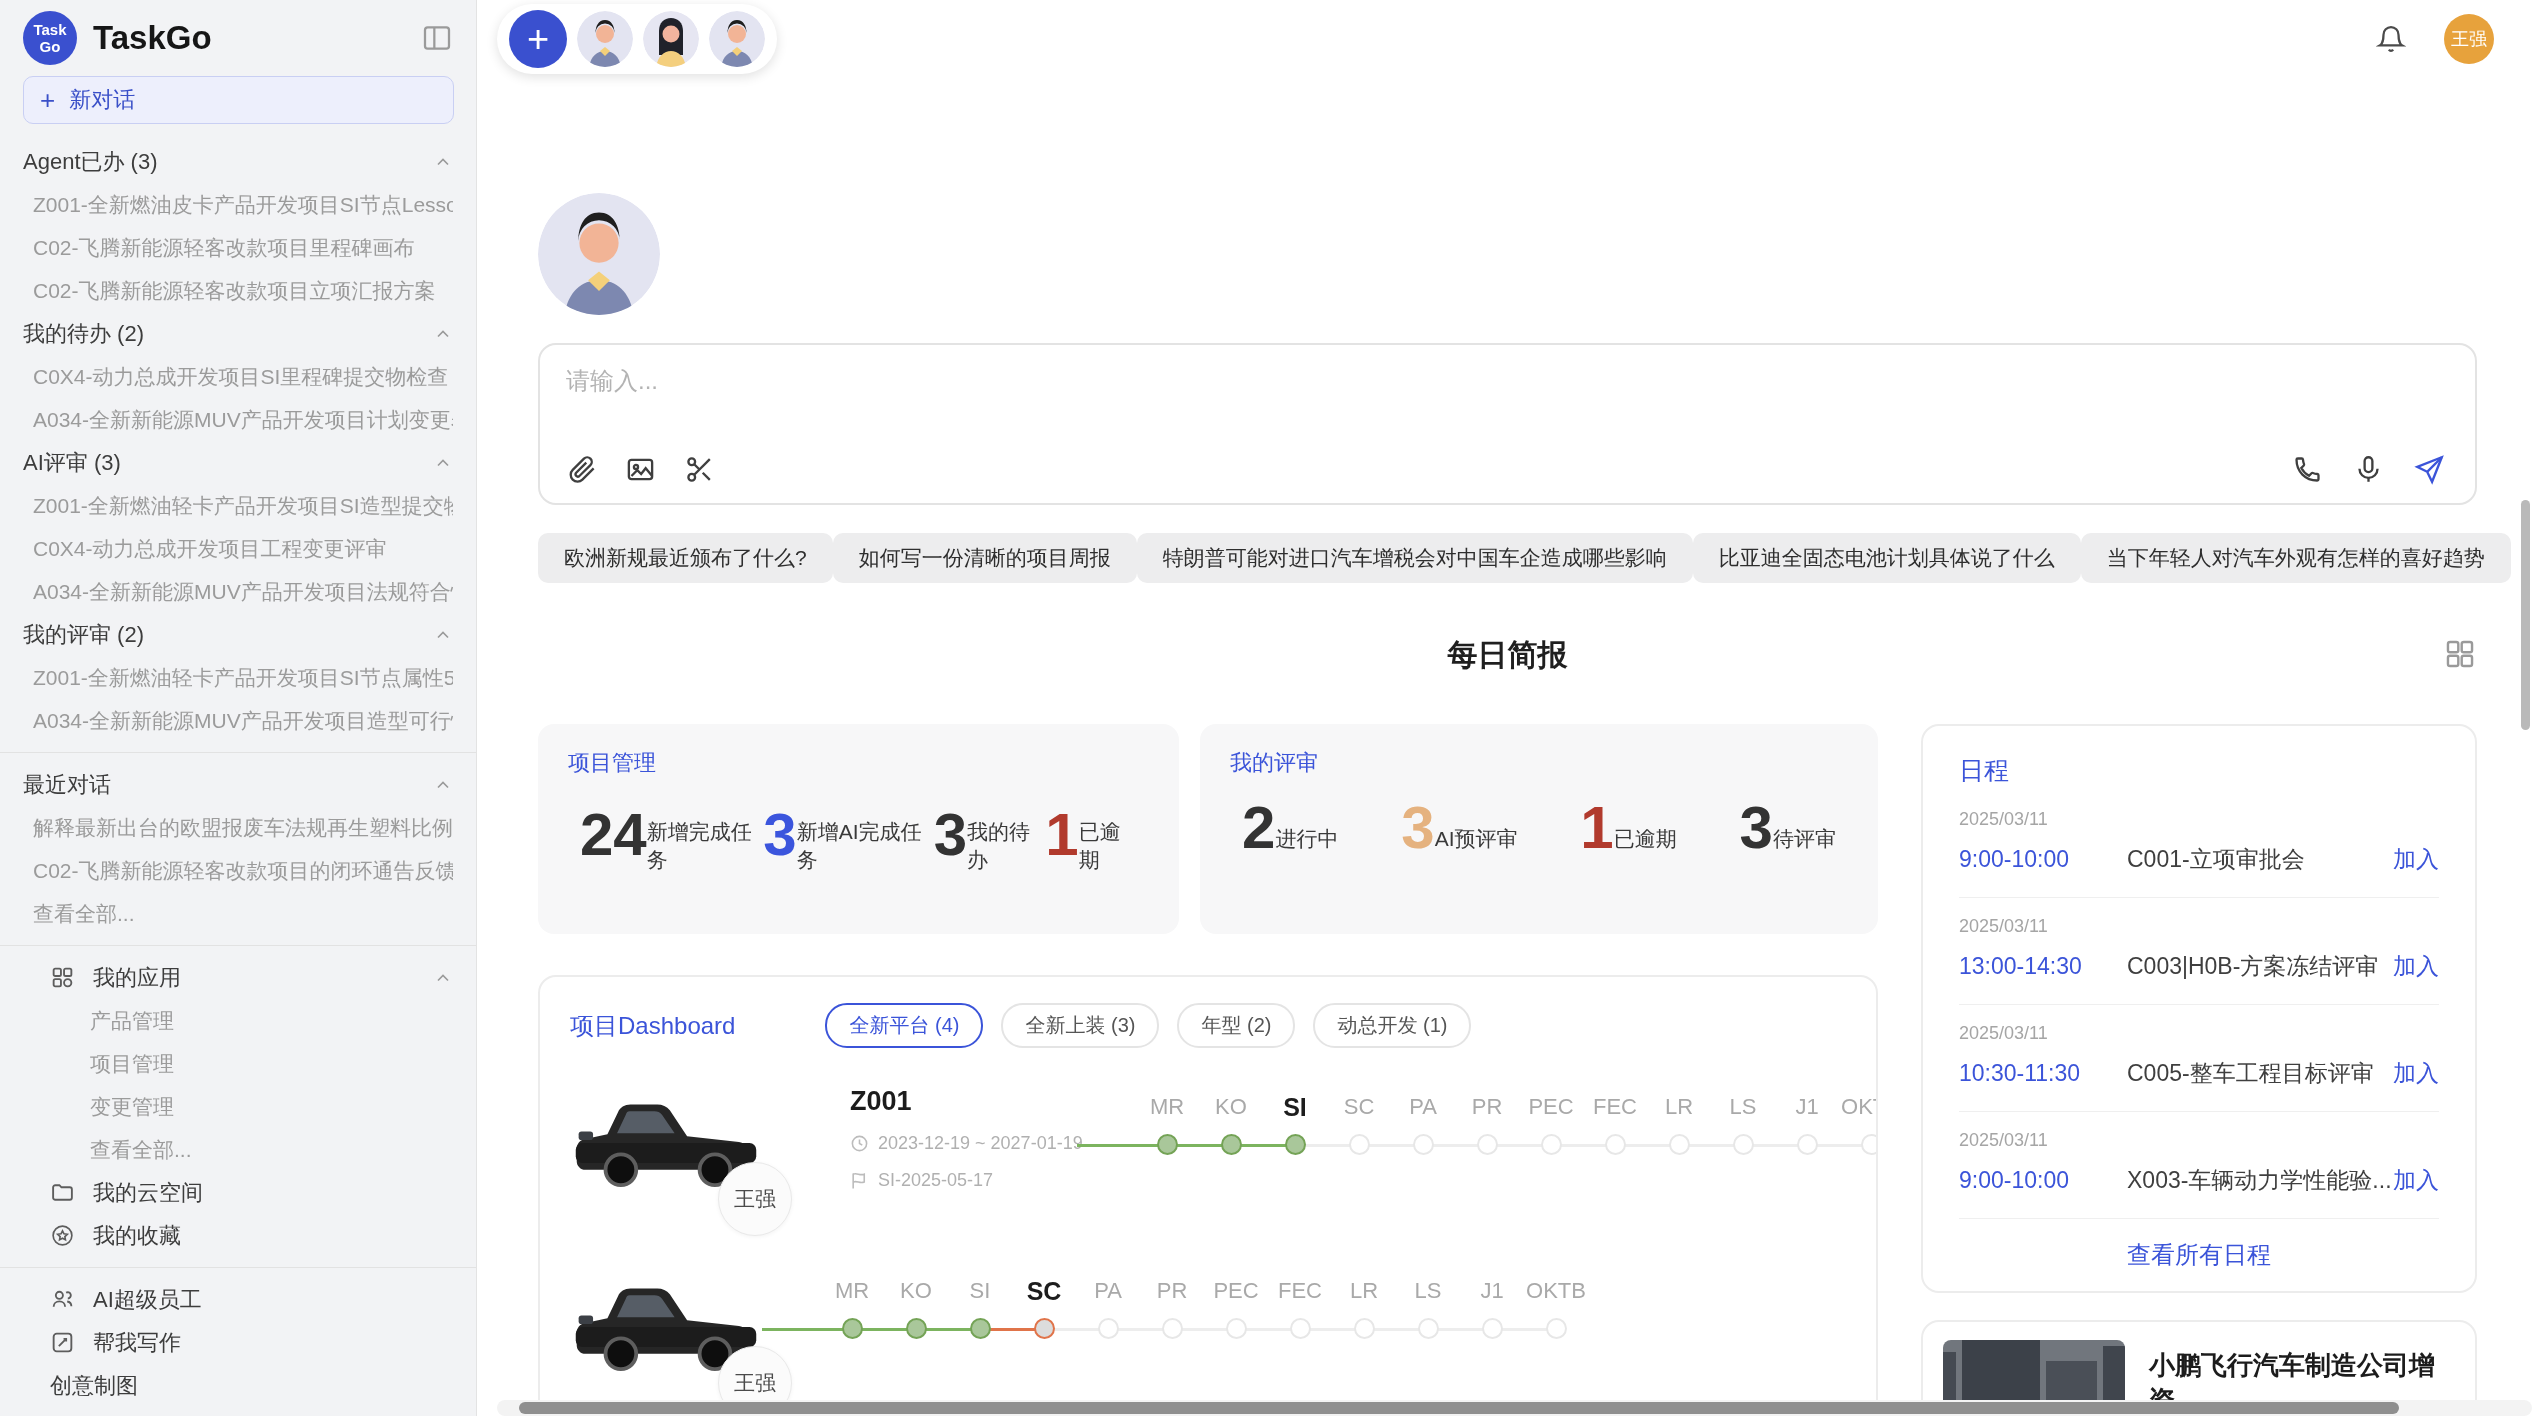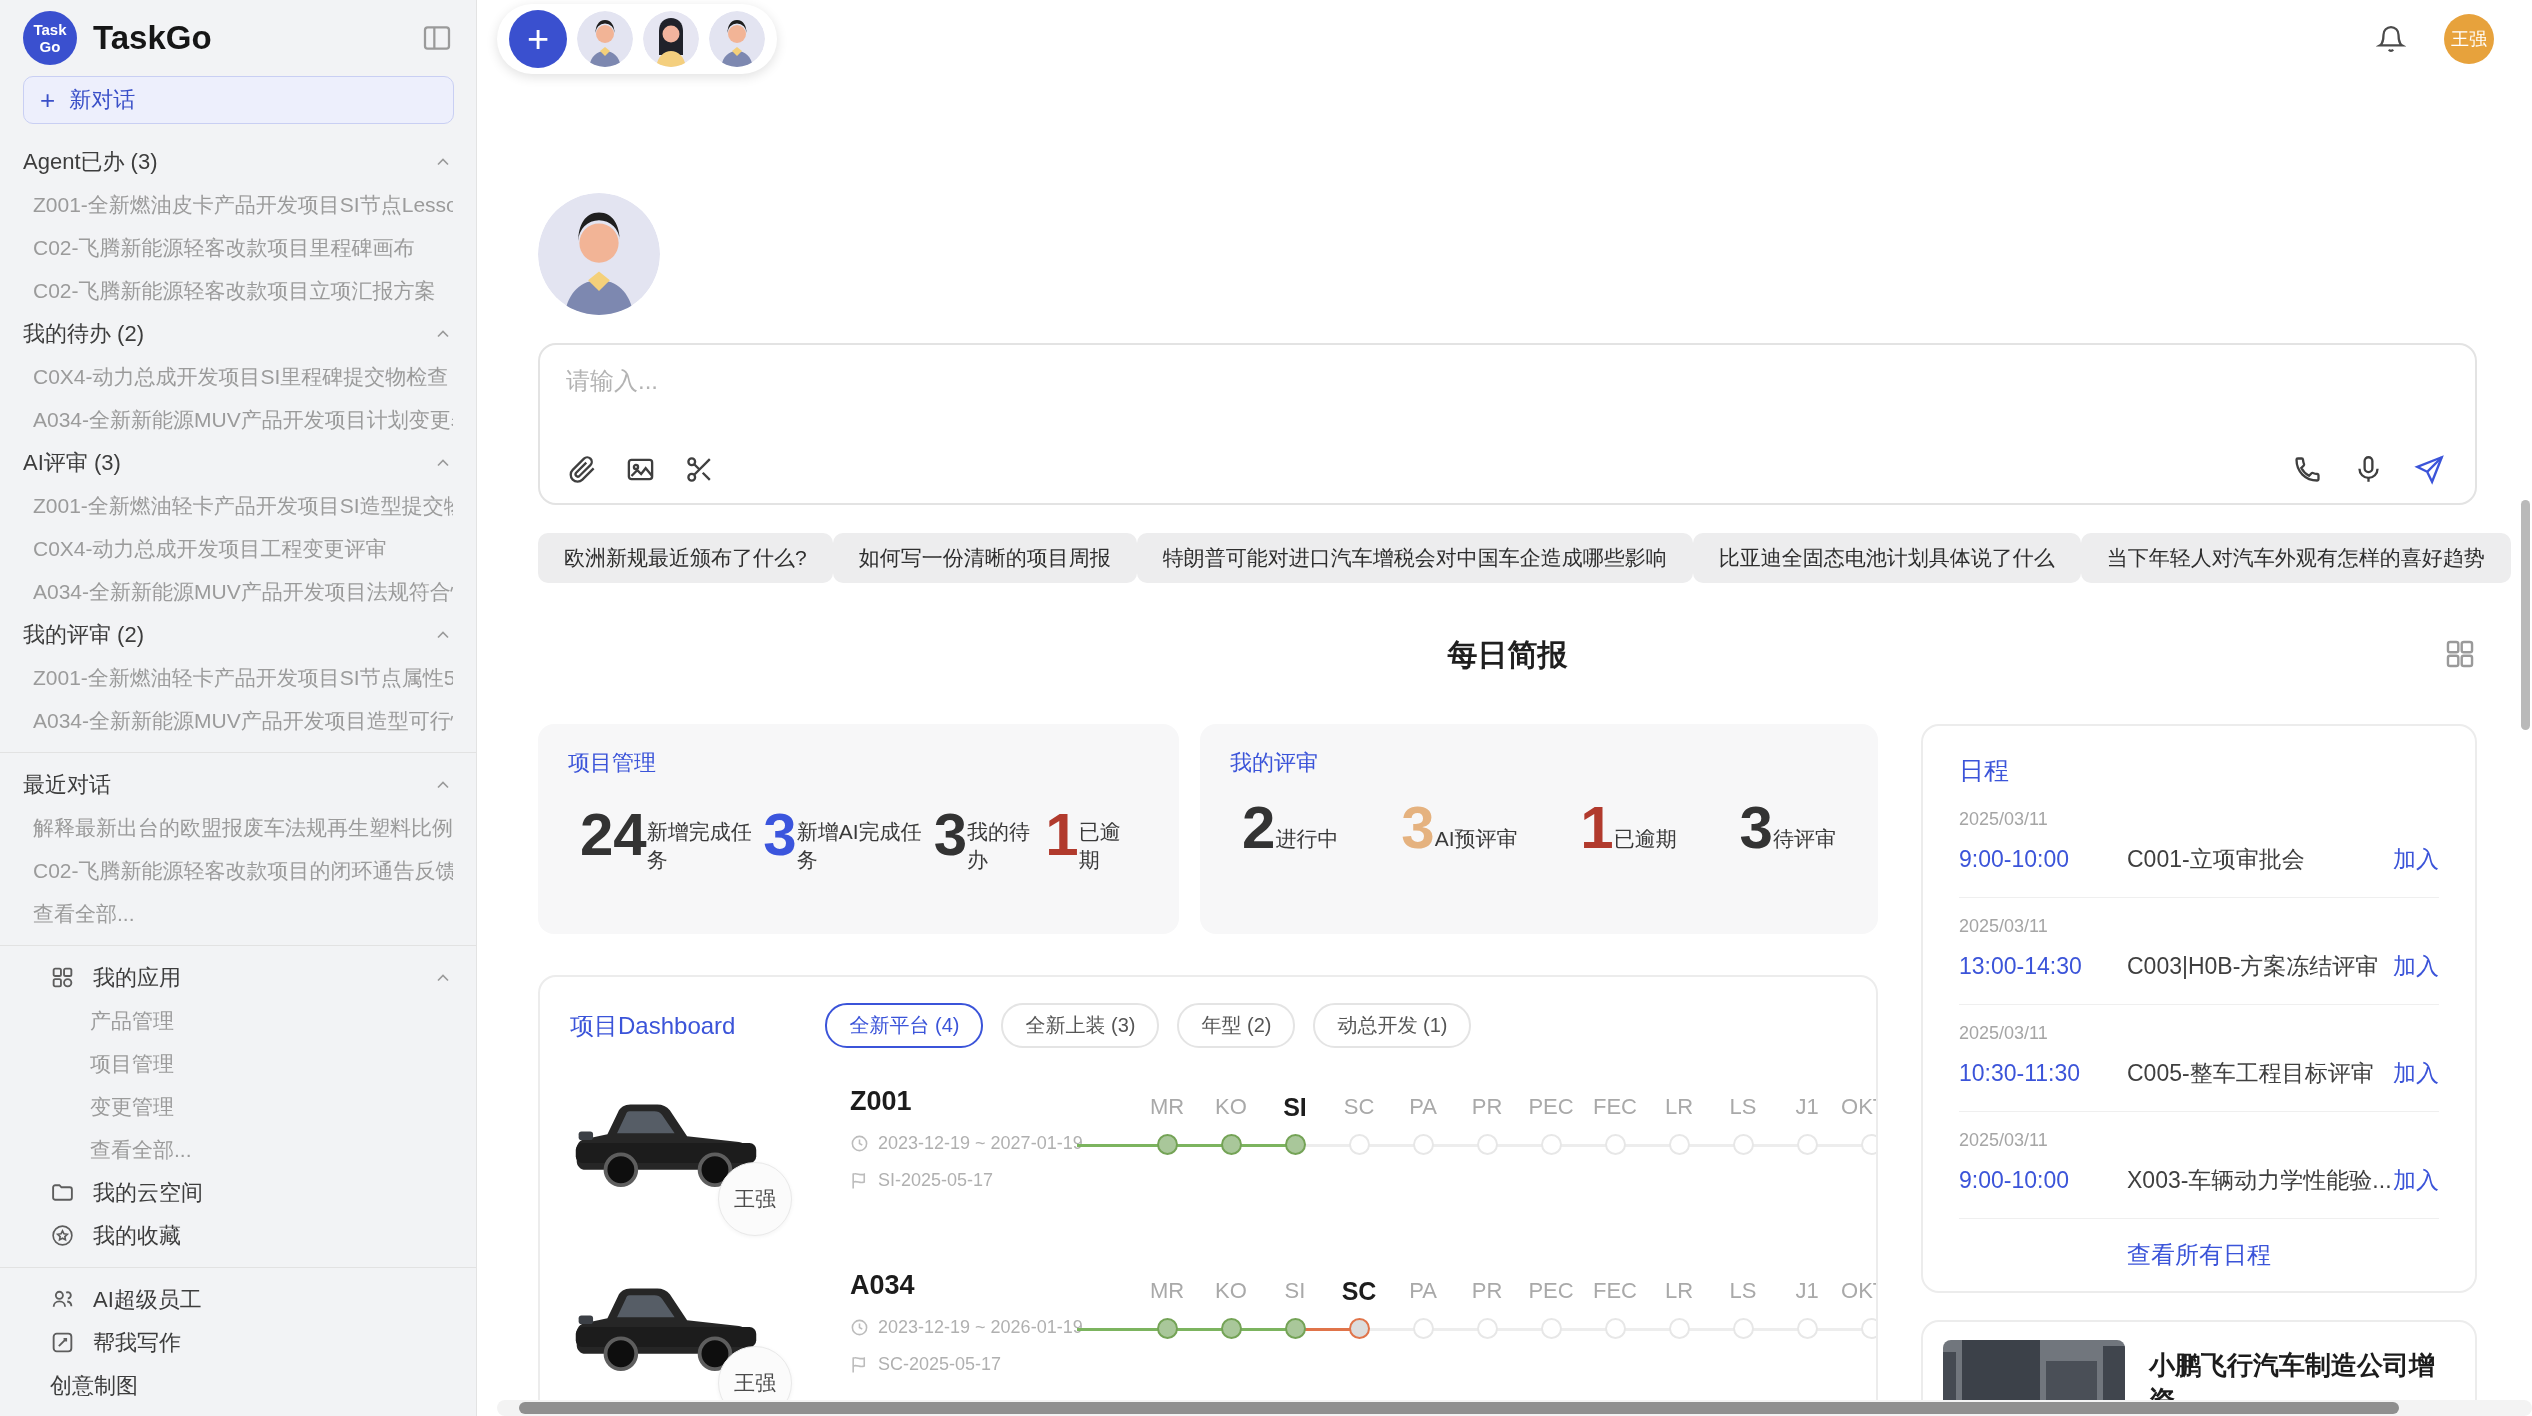--- a/index.html
+++ b/index.html
@@ -546,37 +546,20 @@
               </div>
           </div>
 
           <div class="proj-row">
             <div class="truck-wrap">
               <svg class="truck" viewBox="0 0 200 120">
                   <use href="#sym-truck"></use>
                 </svg>
               <div class="owner-badge">王强</div>
             </div>
-            <div class="proj-info">
-              <div class="proj-name">A034</div>
-              <div class="meta">
-                <svg class="mic2" viewBox="0 0 24 24" fill="none" stroke="currentColor" stroke-width="2">
-                    <circle cx="12" cy="12" r="9"></circle>
-                    <polyline points="12 7 12 12 15.5 14"></polyline>
-                  </svg>
-                <span>2023-12-19 ~ 2026-01-19</span>
-              </div>
-              <div class="meta">
-                <svg class="mic2" viewBox="0 0 24 24" fill="none" stroke="currentColor" stroke-width="2">
-                    <line x1="4" y1="22" x2="4" y2="3"></line>
-                    <path d="M4 4c5-2.5 8 2.5 14 0v10c-6 2.5-9-2.5-14 0"></path>
-                  </svg>
-                <span>SC-2025-05-17</span>
-              </div>
-            </div>
             <div class="timeline">
                 <div class="ms">
                   <div class="seg g first"></div>
                   <div class="ms-label">MR</div>
                   <div class="dot green"></div>
                 </div>
                 <div class="ms">
                   <div class="seg g"></div>
                   <div class="ms-label">KO</div>
                   <div class="dot green"></div>

